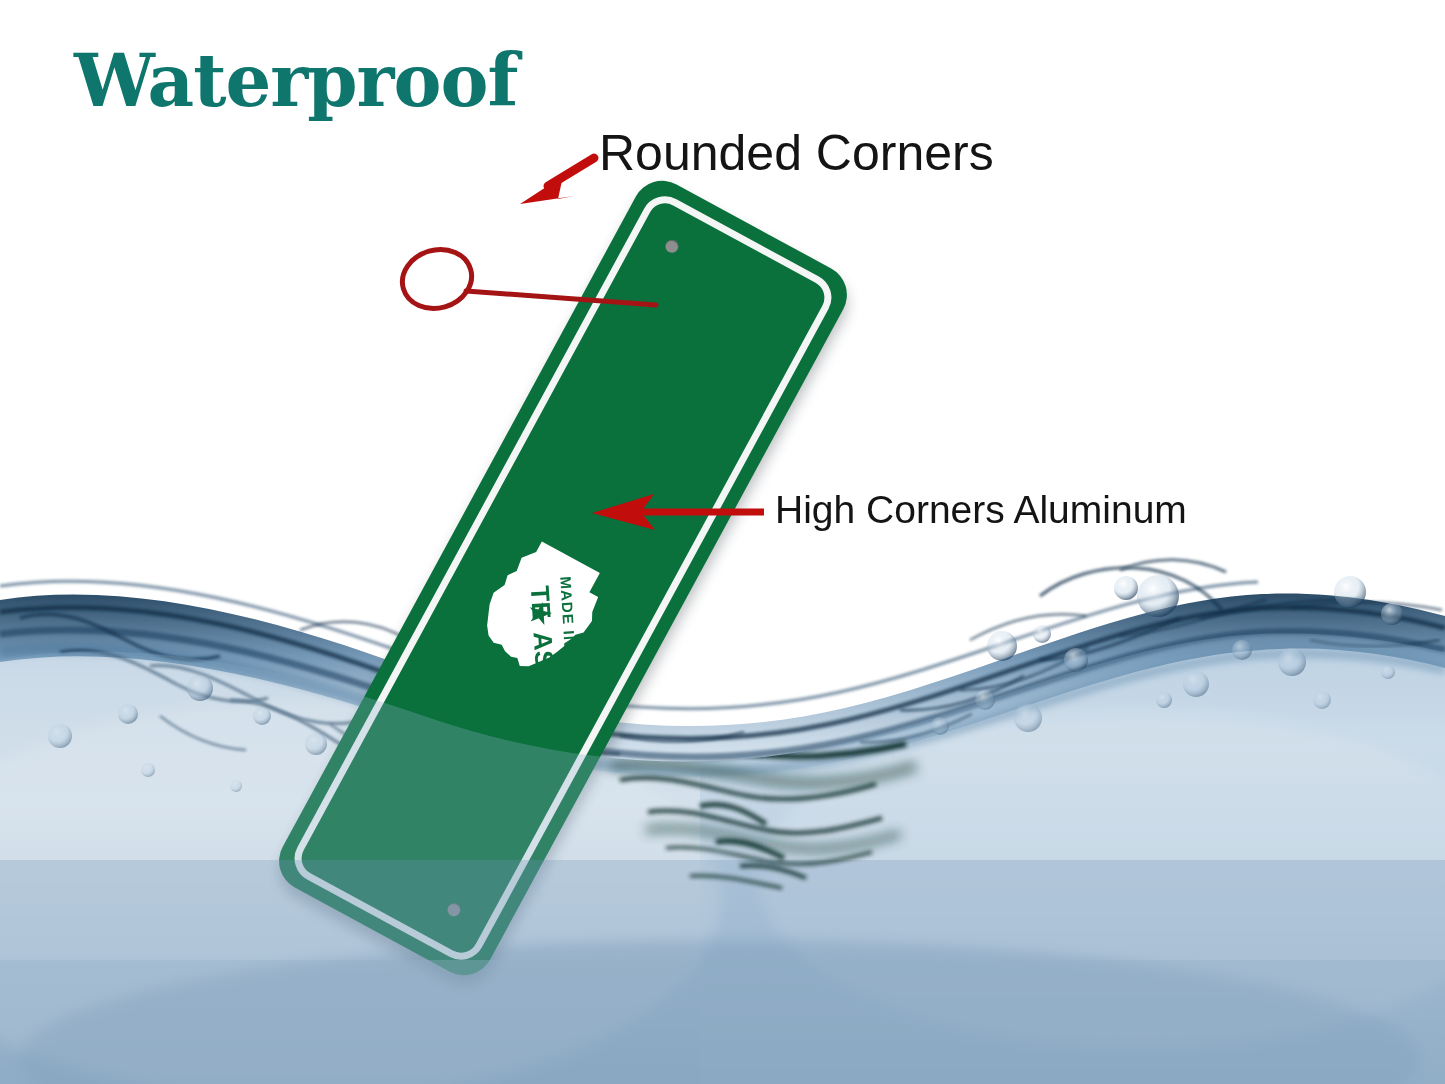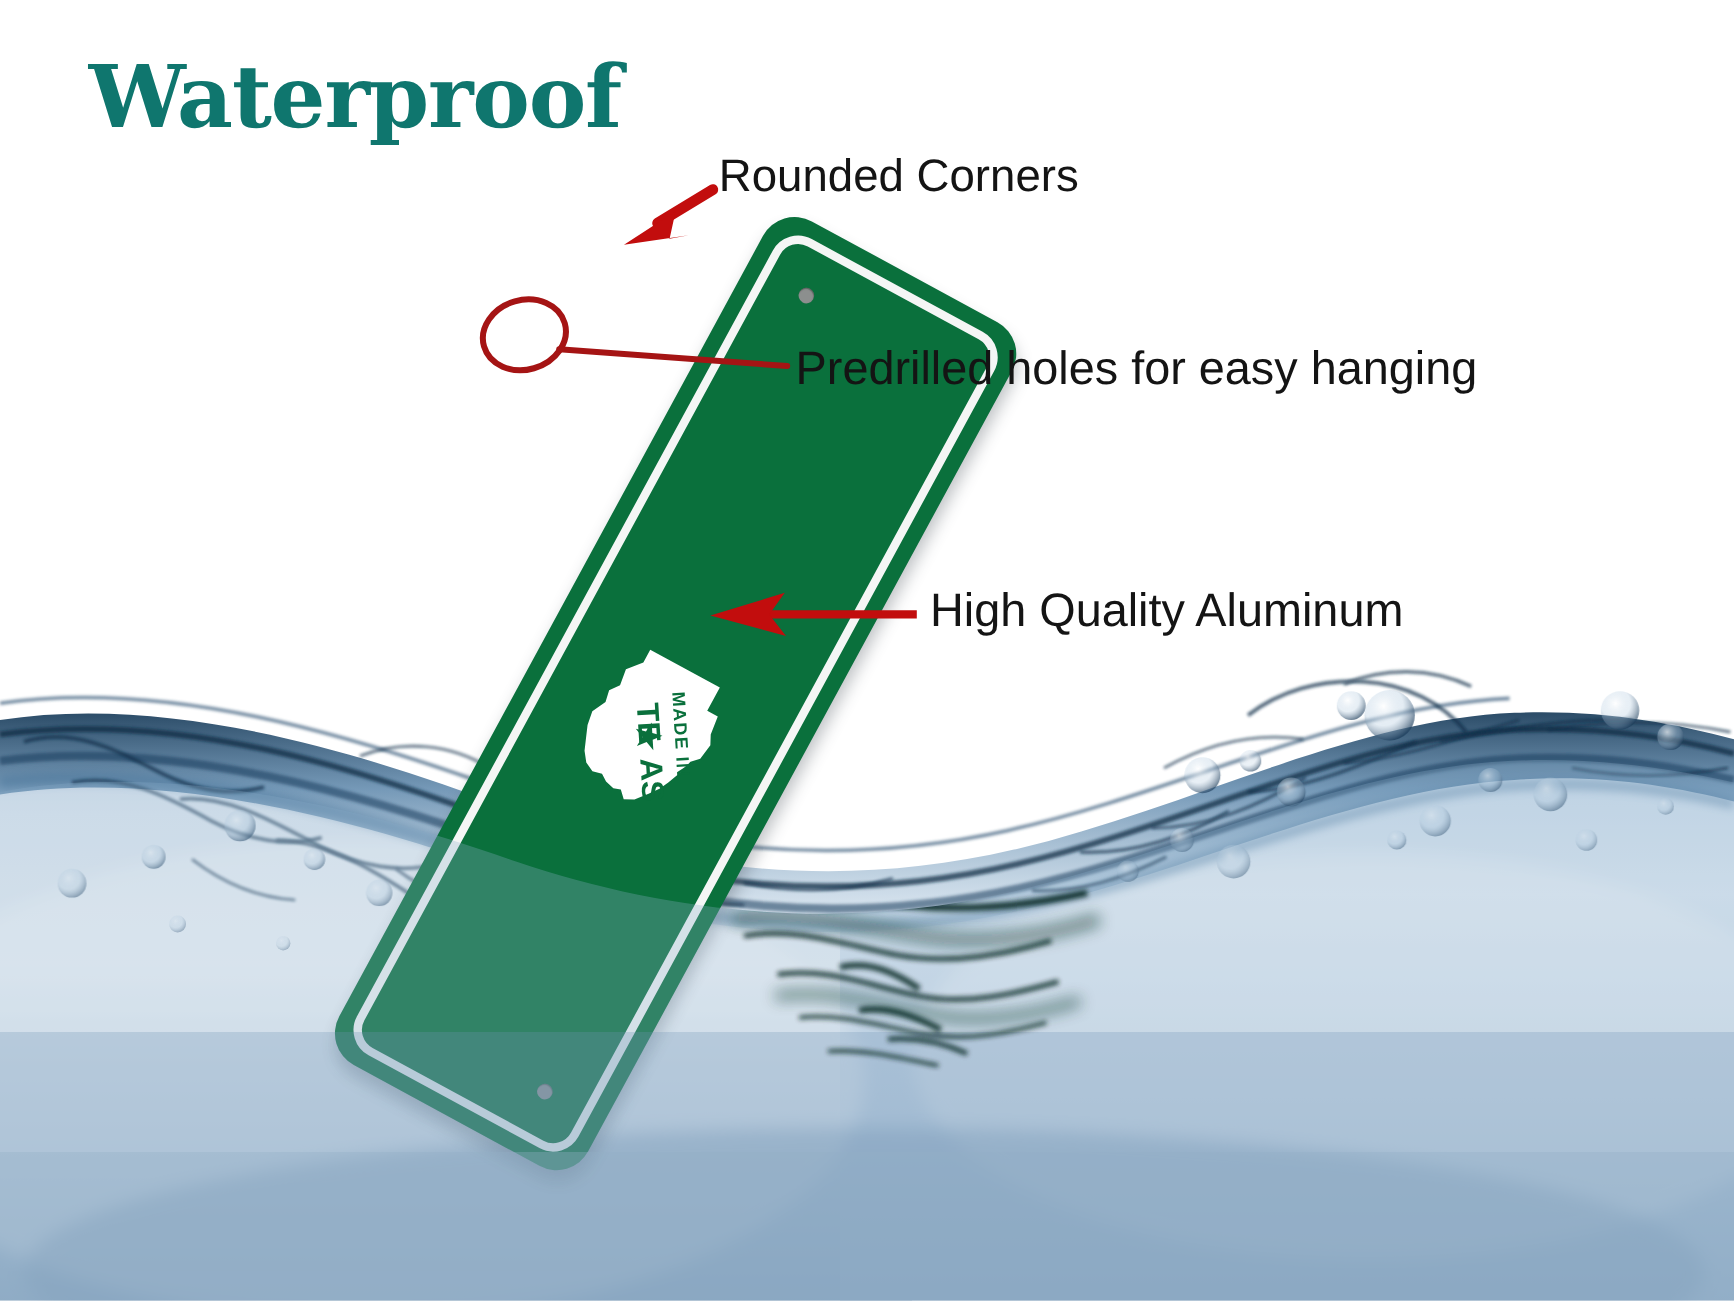--- a/index.html
+++ b/index.html
@@ -89,21 +89,21 @@
 
   
   .anno-label {
     position: absolute;
     color: #141414;
     font-family: "Liberation Sans", sans-serif;
     font-weight: 400;
     white-space: nowrap;
     line-height: 1;
   }
-  #label-rounded { left: 599px; top: 128px; font-size: 38px; }
+  #label-rounded { left: 599px; top: 128px; font-size: 50px; }
   #label-holes   { left: 663px; top: 288px; font-size: 39px; }
   #label-alum    { left: 775px; top: 490px; font-size: 39px; }
 
   .anno-svg {
     position: absolute;
     left: 0; top: 0;
     width: 1445px; height: 1084px;
     pointer-events: none;
   }
 </style>
@@ -303,17 +303,16 @@
     </g>
 
     <g>
       <line x1="764" y1="512" x2="640" y2="512" stroke="#c20d0d" stroke-width="7" stroke-linecap="butt"></line>
       <polygon points="592,513 654,494 641,512 655,530" fill="#c20d0d"></polygon>
     </g>
   </svg>
 
   <div class="anno-label" id="label-rounded">Rounded Corners</div>
 
-  <div class="anno-label" id="label-holes">Predrilled holes for easy hanging</div>
-
-  <div class="anno-label" id="label-alum">High Quality Aluminum</div>
+
+  <div class="anno-label" id="label-alum">High Corners Aluminum</div>
 
 </div>
 
 </body></html>

